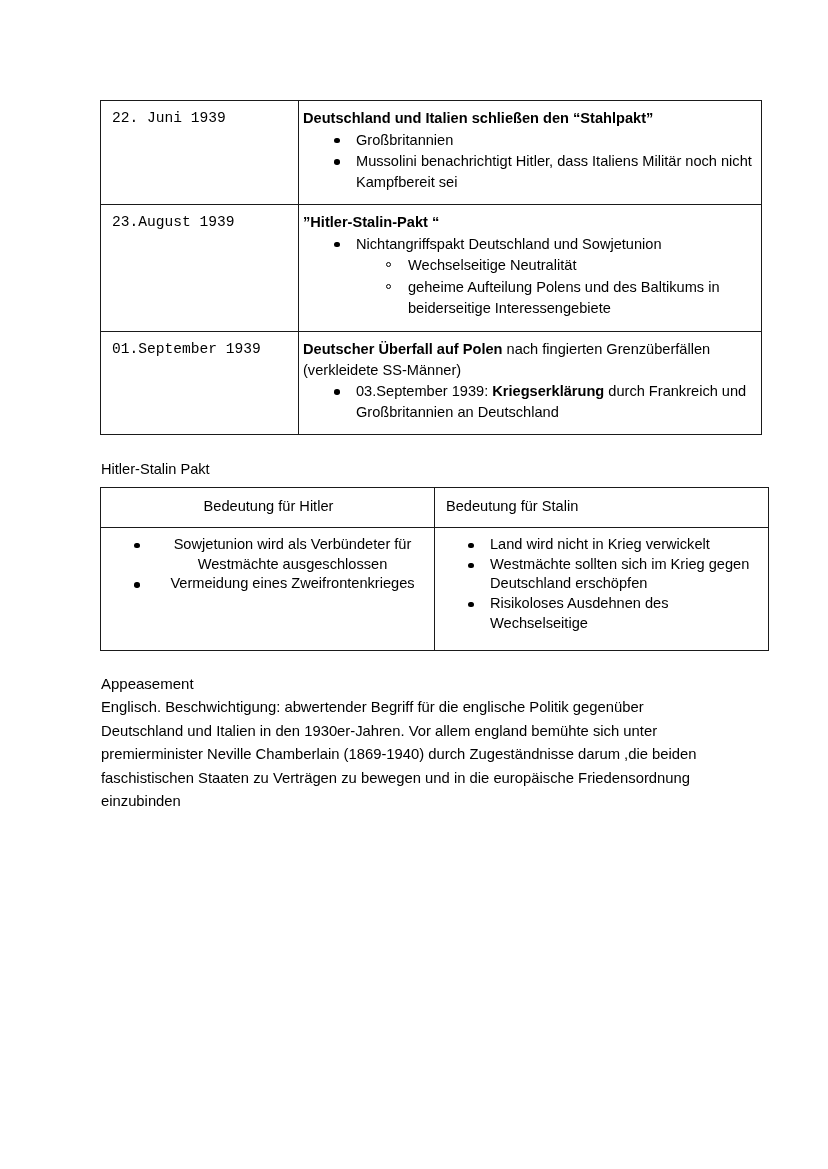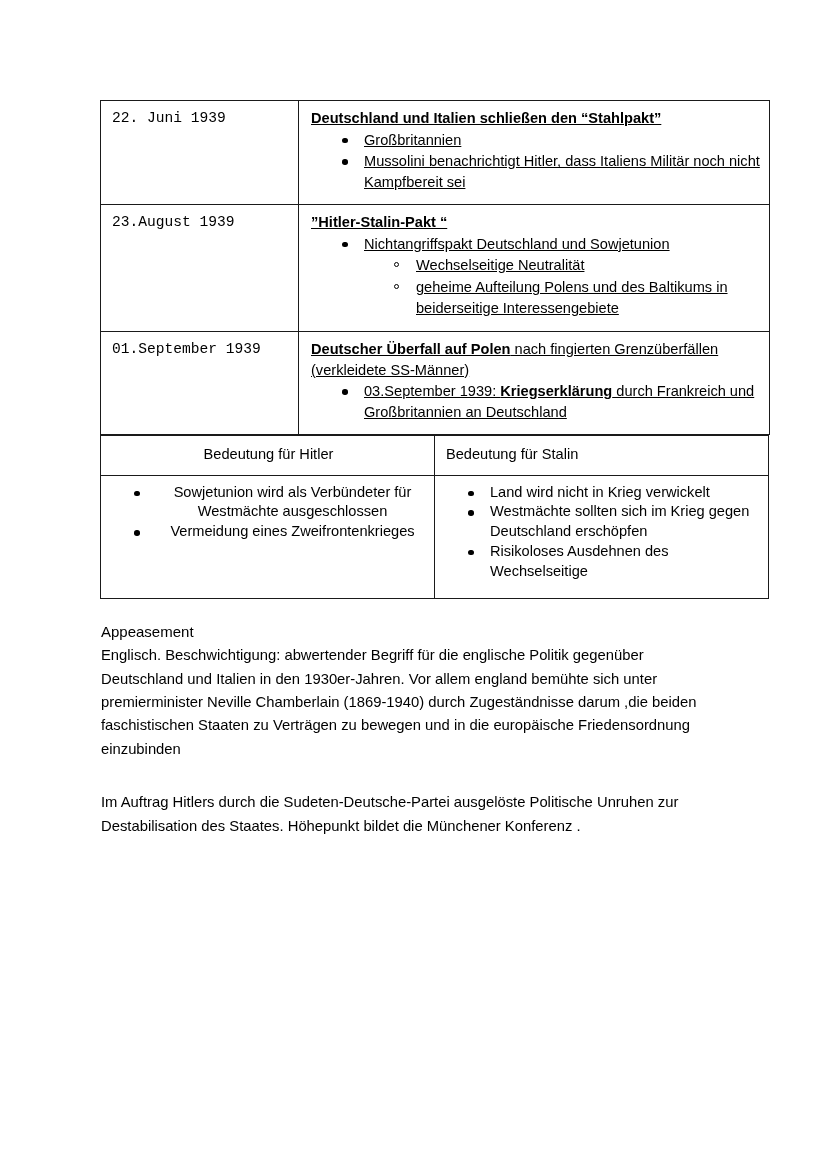--- a/index.html
+++ b/index.html
@@ -34,21 +34,21 @@
     padding: 7px 9px 10px 9px;
     font-size: 14.6px;
     line-height: 1.42;
   }
 
   
   #timeline-table { margin-top: 100px; }
   #timeline-table td.date-cell { width: 177px; }
   #timeline-table td.detail-cell { width: 449px; }
   #timeline-table td.date-cell { padding-left: 11px; font-family: Liberation Mono, monospace; }
-  #timeline-table td.detail-cell { padding-left: 12px; text-decoration: underline; }
+  #timeline-table td.detail-cell { padding-left: 4px; }
 
   .r1 .date-cell, .r1 .detail-cell { height: 82px; }
   .r2 .date-cell, .r2 .detail-cell { height: 109px; }
   .r3 .date-cell, .r3 .detail-cell { height: 82px; }
 
   .lead {
     font-weight: bold;
     margin: 0 0 1px 0;
   }
   .plain { font-weight: normal; }
@@ -184,20 +184,21 @@
           <div class="lead"><span>Deutscher Überfall auf Polen</span><span class="plain"> nach fingierten Grenzüberfällen (verkleidete SS-Männer)</span></div>
           <ul class="lvl1">
             <li><span>03.September 1939: </span><strong>Kriegserklärung</strong><span> durch Frankreich und Großbritannien an Deutschland</span></li>
           </ul>
         </td>
       </tr>
 
     </tbody>
   </table>
 
+  <div class="caption">Hitler-Stalin Pakt</div>
 
   <table class="doc-table" id="pact-table">
     <tbody>
       <tr>
         <td class="col-left head-cell">Bedeutung für Hitler</td>
         <td class="col-right head-cell">Bedeutung für Stalin</td>
       </tr>
       <tr>
         <td class="col-left body-cell">
           <ul class="lvl1">
@@ -215,16 +216,15 @@
       </tr>
     </tbody>
   </table>
 
   <div class="section" id="appeasement-section">
     <div class="section-title">Appeasement</div>
     <p class="section-body">Englisch. Beschwichtigung: abwertender Begriff für die englische Politik gegenüber Deutschland und Italien in den 1930er-Jahren. Vor allem england bemühte sich unter premierminister Neville Chamberlain (1869-1940) durch Zugeständnisse darum ,die beiden faschistischen Staaten zu Verträgen zu bewegen und in die europäische Friedensordnung einzubinden</p>
   </div>
 
   <div class="section" id="sudeten-section">
-    <p class="section-body">Im Auftrag Hitlers durch die Sudeten-Deutsche-Partei ausgelöste Politische Unruhen zur Destabilisation des Staates. Höhepunkt bildet die Münchener Konferenz .</p>
   </div>
 
 </div>
 
 </body></html>

